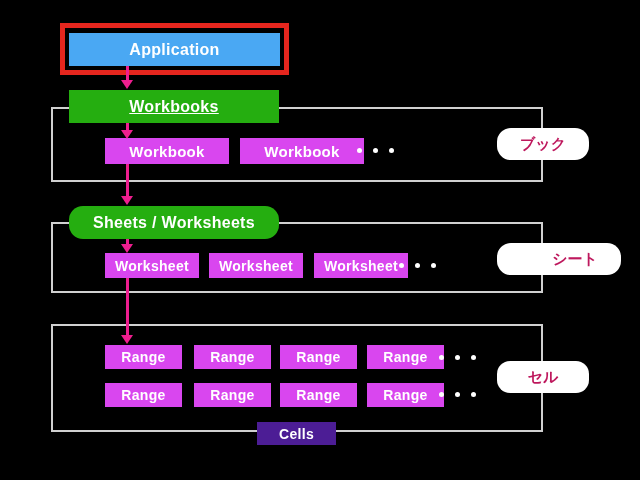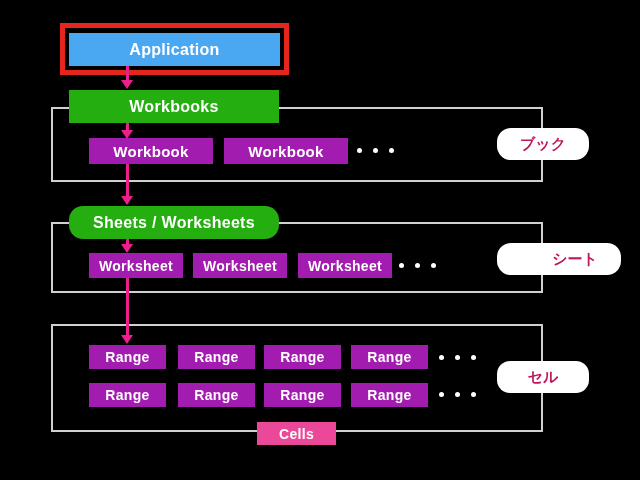--- a/index.html
+++ b/index.html
@@ -5,29 +5,29 @@
   html,body{margin:0;padding:0;background:#000;}
   .stage{
     position:relative;width:640px;height:480px;background:#000;overflow:hidden;
     font-family:"Liberation Sans","DejaVu Sans",sans-serif;
   }
   
   .box{
     position:absolute;display:flex;align-items:center;justify-content:center;
     color:#fff;font-weight:bold;letter-spacing:.3px;box-sizing:border-box;
   }
-  .blue{background:#a21caf;}
+  .blue{background:#d946ef;margin-left:16px;}
   .appblue{background:#4aa8f3;}
   .green{background:#25ae10;}
-  .redbox{background:#ec4899;}
+  .redbox{background:#4c1d95;}
   
   .app{left:69px;top:33px;width:211px;height:33px;font-size:16px;}
   .red-frame{position:absolute;left:60px;top:23px;width:229px;height:52px;
     border:5px solid #e5261e;box-sizing:border-box;}
-  .workbooks{left:69px;top:90px;width:210px;height:33px;font-size:16px;}
+  .workbooks{left:69px;top:90px;width:210px;height:33px;font-size:16px;text-decoration:underline;}
   .sheets{left:69px;top:206px;width:210px;height:33px;font-size:16px;border-radius:14px;}
   .wb1{left:89px;top:138px;width:124px;height:26px;font-size:15px;}
   .wb2{left:224px;top:138px;width:124px;height:26px;font-size:15px;}
   .ws1{left:89px;top:253px;width:94px;height:25px;font-size:14px;}
   .ws2{left:193px;top:253px;width:94px;height:25px;font-size:14px;}
   .ws3{left:298px;top:253px;width:94px;height:25px;font-size:14px;}
   .rg{width:77px;height:24px;font-size:14px;}
   .r1c1{left:89px;top:345px;}  .r1c2{left:178px;top:345px;}
   .r1c3{left:264px;top:345px;} .r1c4{left:351px;top:345px;}
   .r2c1{left:89px;top:383px;}  .r2c2{left:178px;top:383px;}

